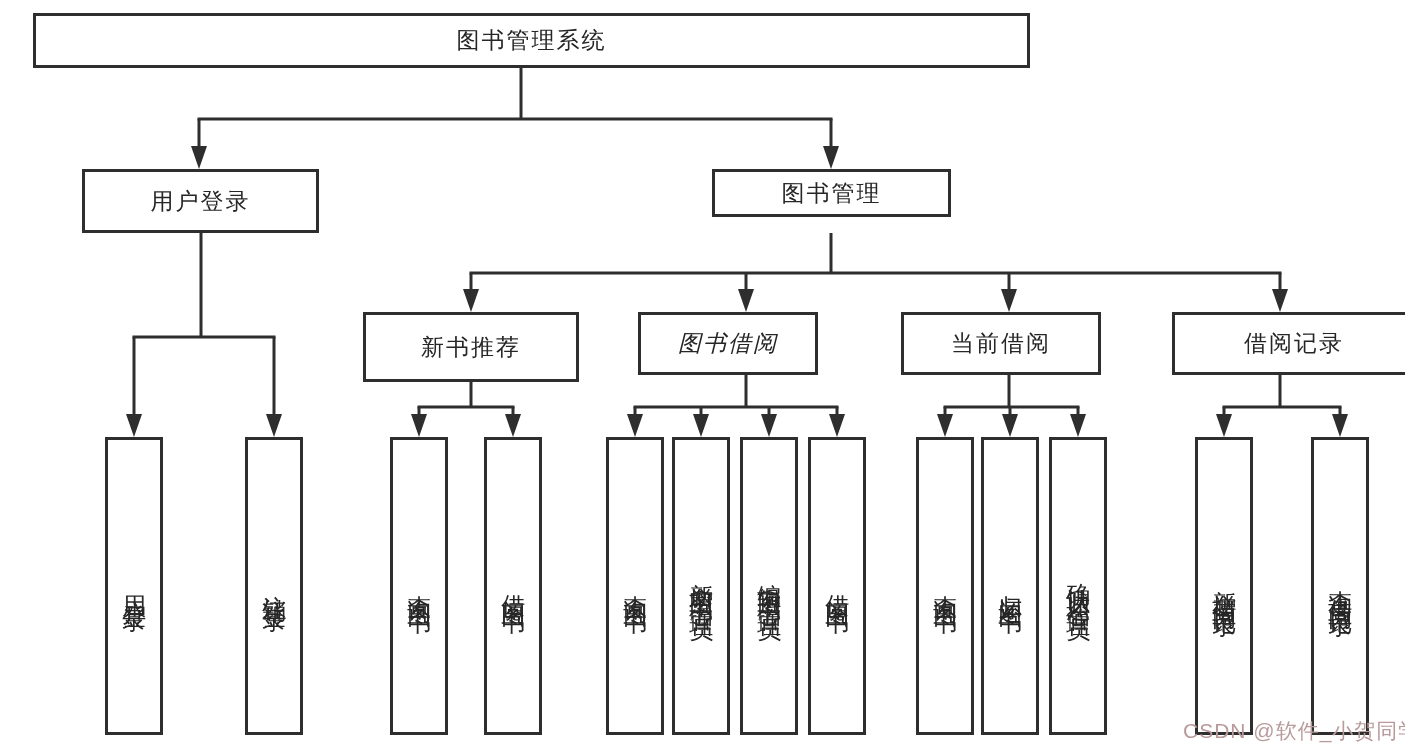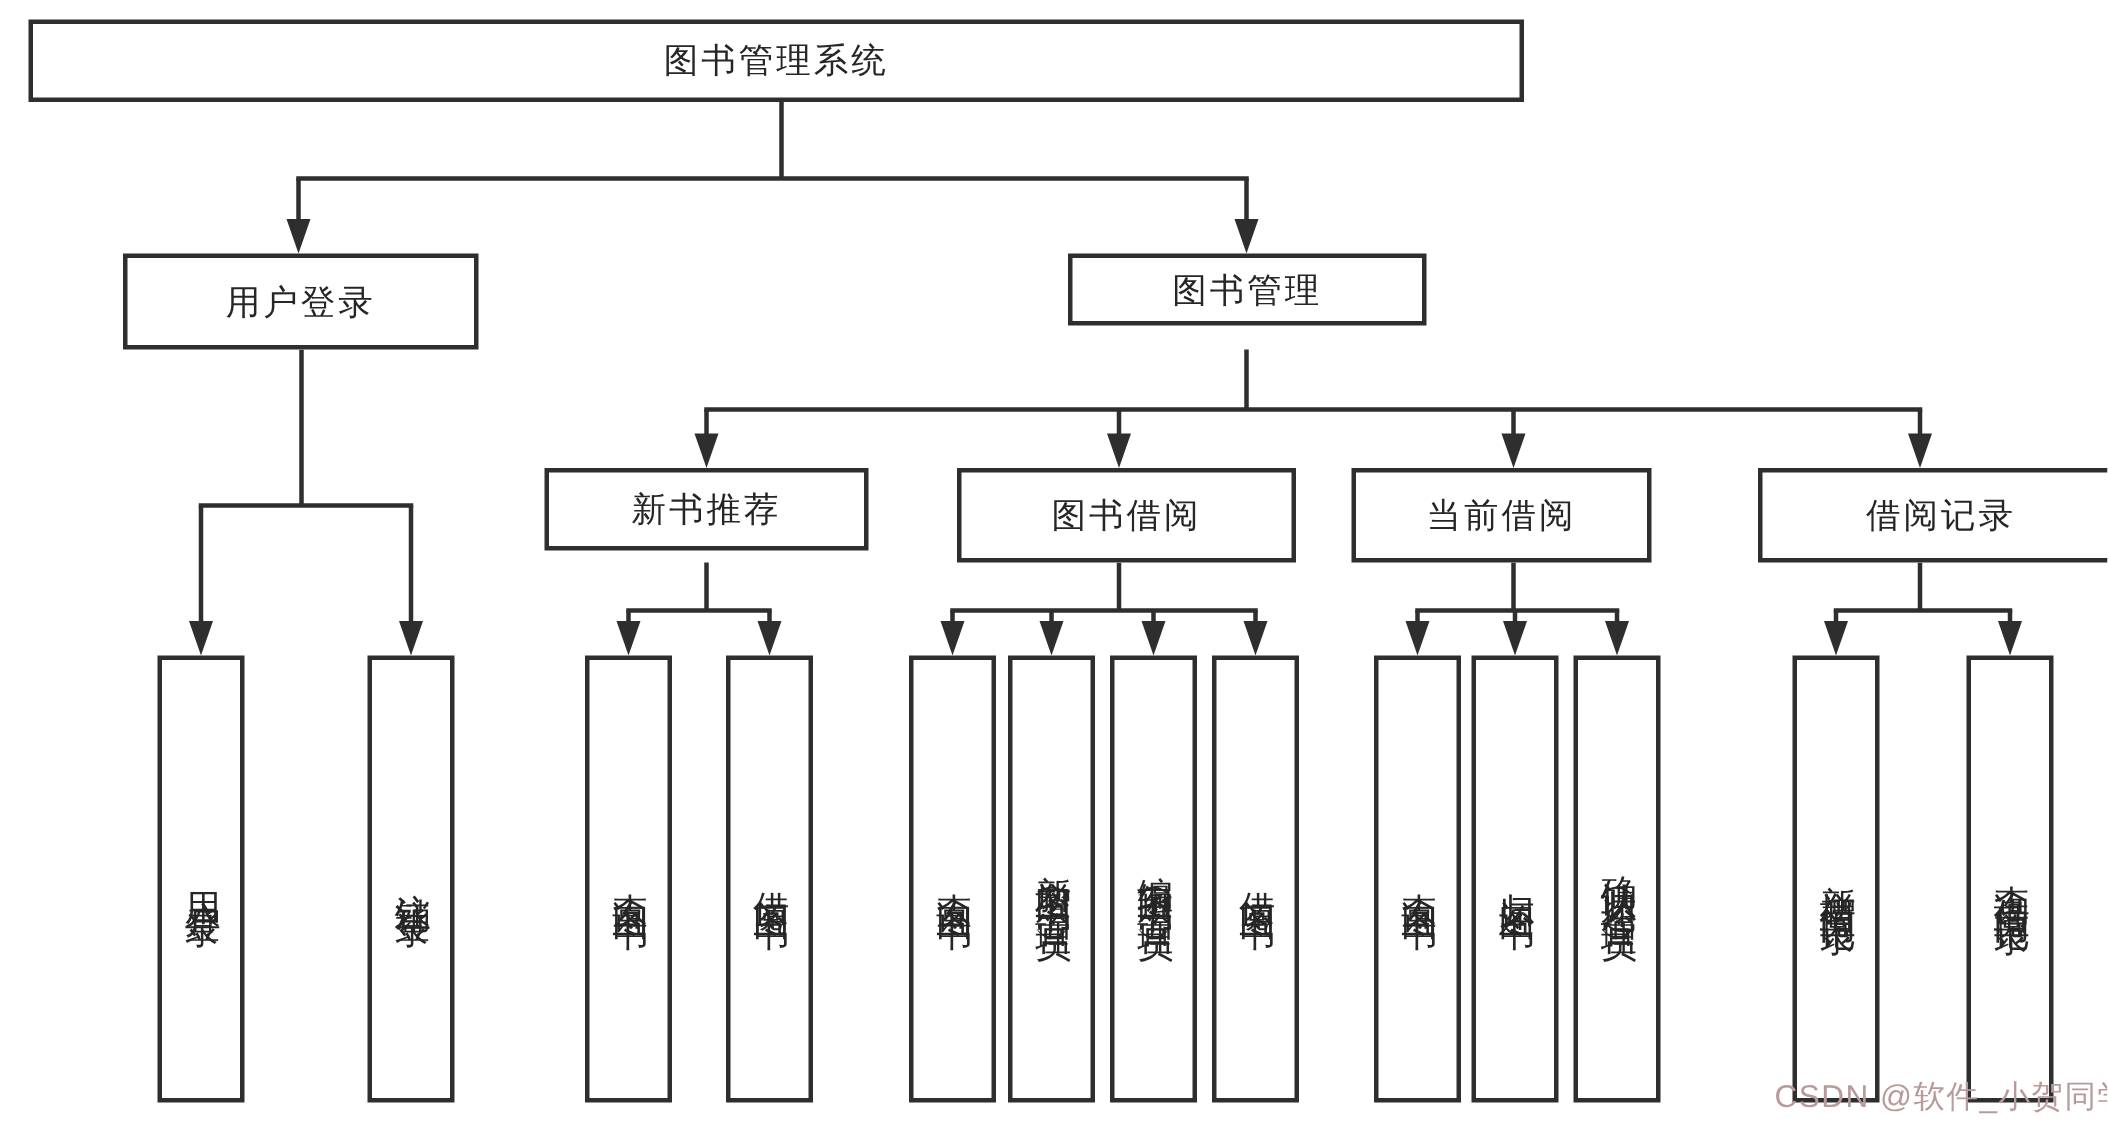--- a/index.html
+++ b/index.html
@@ -120,27 +120,27 @@
       <polygon points="1070,414 1086,414 1078,437"></polygon>
 
     <path d="M1280 375 V407"></path>
     <path d="M1222.5 407 H1341.5"></path>
     <path d="M1224 407 V416"></path>
       <polygon points="1216,414 1232,414 1224,437"></polygon>
     <path d="M1340 407 V416"></path>
       <polygon points="1332,414 1348,414 1340,437"></polygon>
   </svg>
 
-  <div class="node h-node" style="left:19px; top:13px; width:997px; height:55px;">图书管理系统</div>
+  <div class="node h-node" style="left:33px; top:13px; width:997px; height:55px;">图书管理系统</div>
 
   <div class="node h-node" style="left:82px; top:169px; width:237px; height:64px;">用户登录</div>
   <div class="node h-node" style="left:712px; top:169px; width:239px; height:48px;">图书管理</div>
 
-  <div class="node h-node" style="left:363px; top:312px; width:216px; height:55px;">新书推荐</div>
-  <div class="node h-node" style="left:638px; top:312px; width:226px; height:63px;">图书借阅</div>
+  <div class="node h-node" style="left:363px; top:312px; width:216px; height:70px;">新书推荐</div>
+  <div class="node h-node" style="left:638px; top:312px; width:180px; height:63px;font-style:italic;">图书借阅</div>
   <div class="node h-node" style="left:901px; top:312px; width:200px; height:63px;">当前借阅</div>
   <div class="node h-node" style="left:1172px; top:312px; width:244px; height:63px;">借阅记录</div>
 
   <div class="node v-node" style="left:105px; top:437px; width:58px; height:298px;">
       <span>用户登录</span>
     </div>
   <div class="node v-node" style="left:245px; top:437px; width:58px; height:298px;">
       <span>注销登录</span>
     </div>
 

